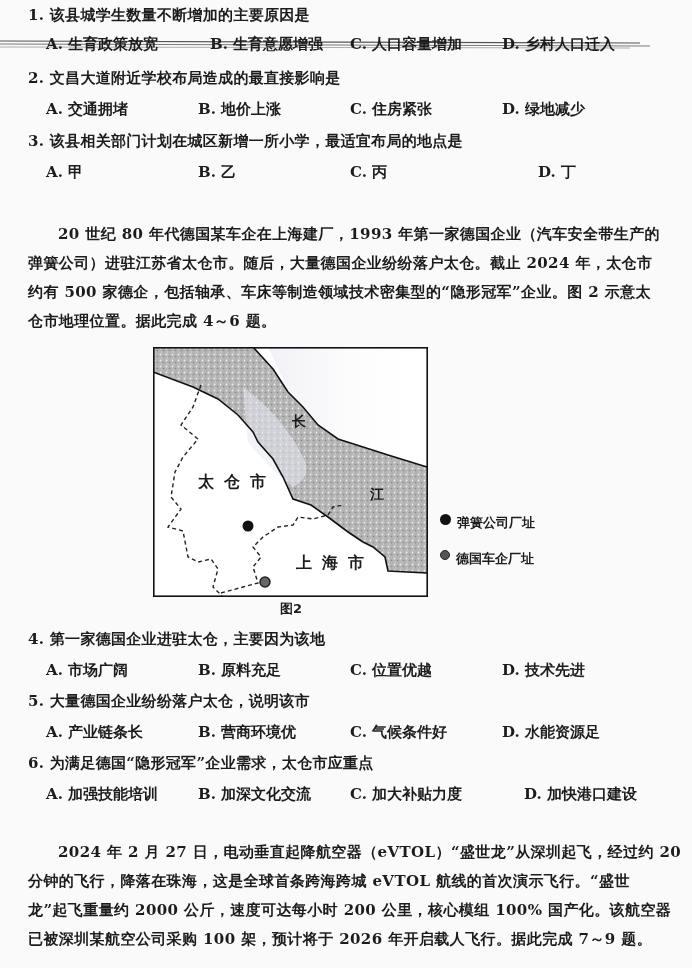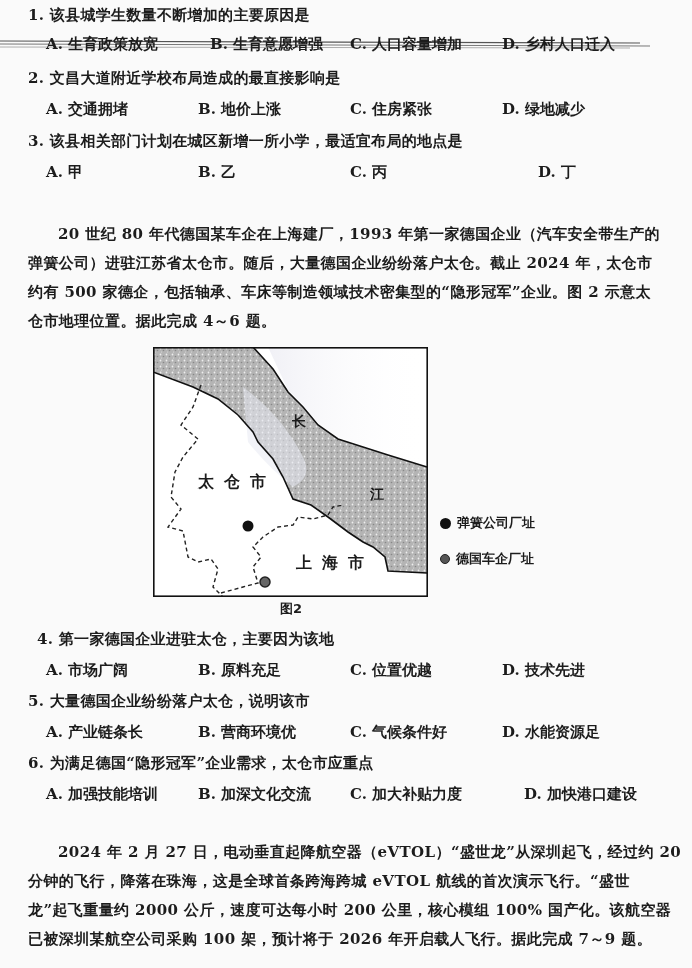--- a/index.html
+++ b/index.html
@@ -25,21 +25,21 @@
     position: absolute; left: 28px; width: 636px;
     font-size: 15px; font-weight: bold; line-height: 29px;
     text-align: justify; letter-spacing: 0.4px;
   }
   .para .line { display: block; white-space: nowrap; }
   .map-wrap { position: absolute; left: 153px; top: 347px; width: 275px; height: 250px; }
   .map-svg { position: absolute; left: 0; top: 0; }
   .map-label { position: absolute; font-size: 16px; font-weight: bold; letter-spacing: 10px; white-space: nowrap; font-family: "DejaVu Sans", sans-serif; }
   .river-label { position: absolute; font-size: 14px; font-weight: bold; font-family: "DejaVu Sans", sans-serif; }
   .fig-caption { position: absolute; left: 280px; top: 600px; font-size: 13px; font-weight: bold; font-family: "DejaVu Sans", sans-serif; }
-  .legend { position: absolute; left: 440px; font-size: 13px; font-weight: bold; font-family: Liberation Sans, sans-serif; display: flex; align-items: center; gap: 6px; }
+  .legend { position: absolute; left: 440px; font-size: 13px; font-weight: bold; font-family: Liberation Sans, sans-serif; display: flex; align-items: flex-start; gap: 6px; }
   .dot-solid { width: 11px; height: 11px; border-radius: 50%; background: #111; display: inline-block; }
   .dot-ring { width: 10px; height: 10px; border-radius: 50%; background: #555; border: 1.5px solid #222; display: inline-block; box-sizing: border-box; }
 </style>
 </head>
 <body>
 
 <svg class="deco-lines" viewBox="0 0 650 10" preserveAspectRatio="none">
   <line x1="0" y1="2" x2="640" y2="4" stroke="#555" stroke-width="1.2"></line>
   <line x1="0" y1="5" x2="650" y2="7" stroke="#777" stroke-width="1"></line>
   <line x1="0" y1="8" x2="630" y2="9" stroke="#999" stroke-width="0.8"></line>
@@ -110,21 +110,21 @@
 
 <div class="legend" style="top:514px;">
   <span class="dot-solid"></span>
   <span>弹簧公司厂址</span>
 </div>
 <div class="legend" style="top:550px;">
   <span class="dot-ring"></span>
   <span>德国车企厂址</span>
 </div>
 
-<div class="q-stem" style="top:630px;margin-left:9px;">4. 第一家德国企业进驻太仓，主要因为该地</div>
+<div class="q-stem" style="top:630px;">4. 第一家德国企业进驻太仓，主要因为该地</div>
 <div class="opt" style="left:46px; top:661px;">A. 市场广阔</div>
 <div class="opt" style="left:198px; top:661px;">B. 原料充足</div>
 <div class="opt" style="left:350px; top:661px;">C. 位置优越</div>
 <div class="opt" style="left:502px; top:661px;">D. 技术先进</div>
 
 <div class="q-stem" style="top:692px;">5. 大量德国企业纷纷落户太仓，说明该市</div>
 <div class="opt" style="left:46px; top:723px;">A. 产业链条长</div>
 <div class="opt" style="left:198px; top:723px;text-align:center;">B. 营商环境优</div>
 <div class="opt" style="left:350px; top:723px;">C. 气候条件好</div>
 <div class="opt" style="left:502px; top:723px;">D. 水能资源足</div>

